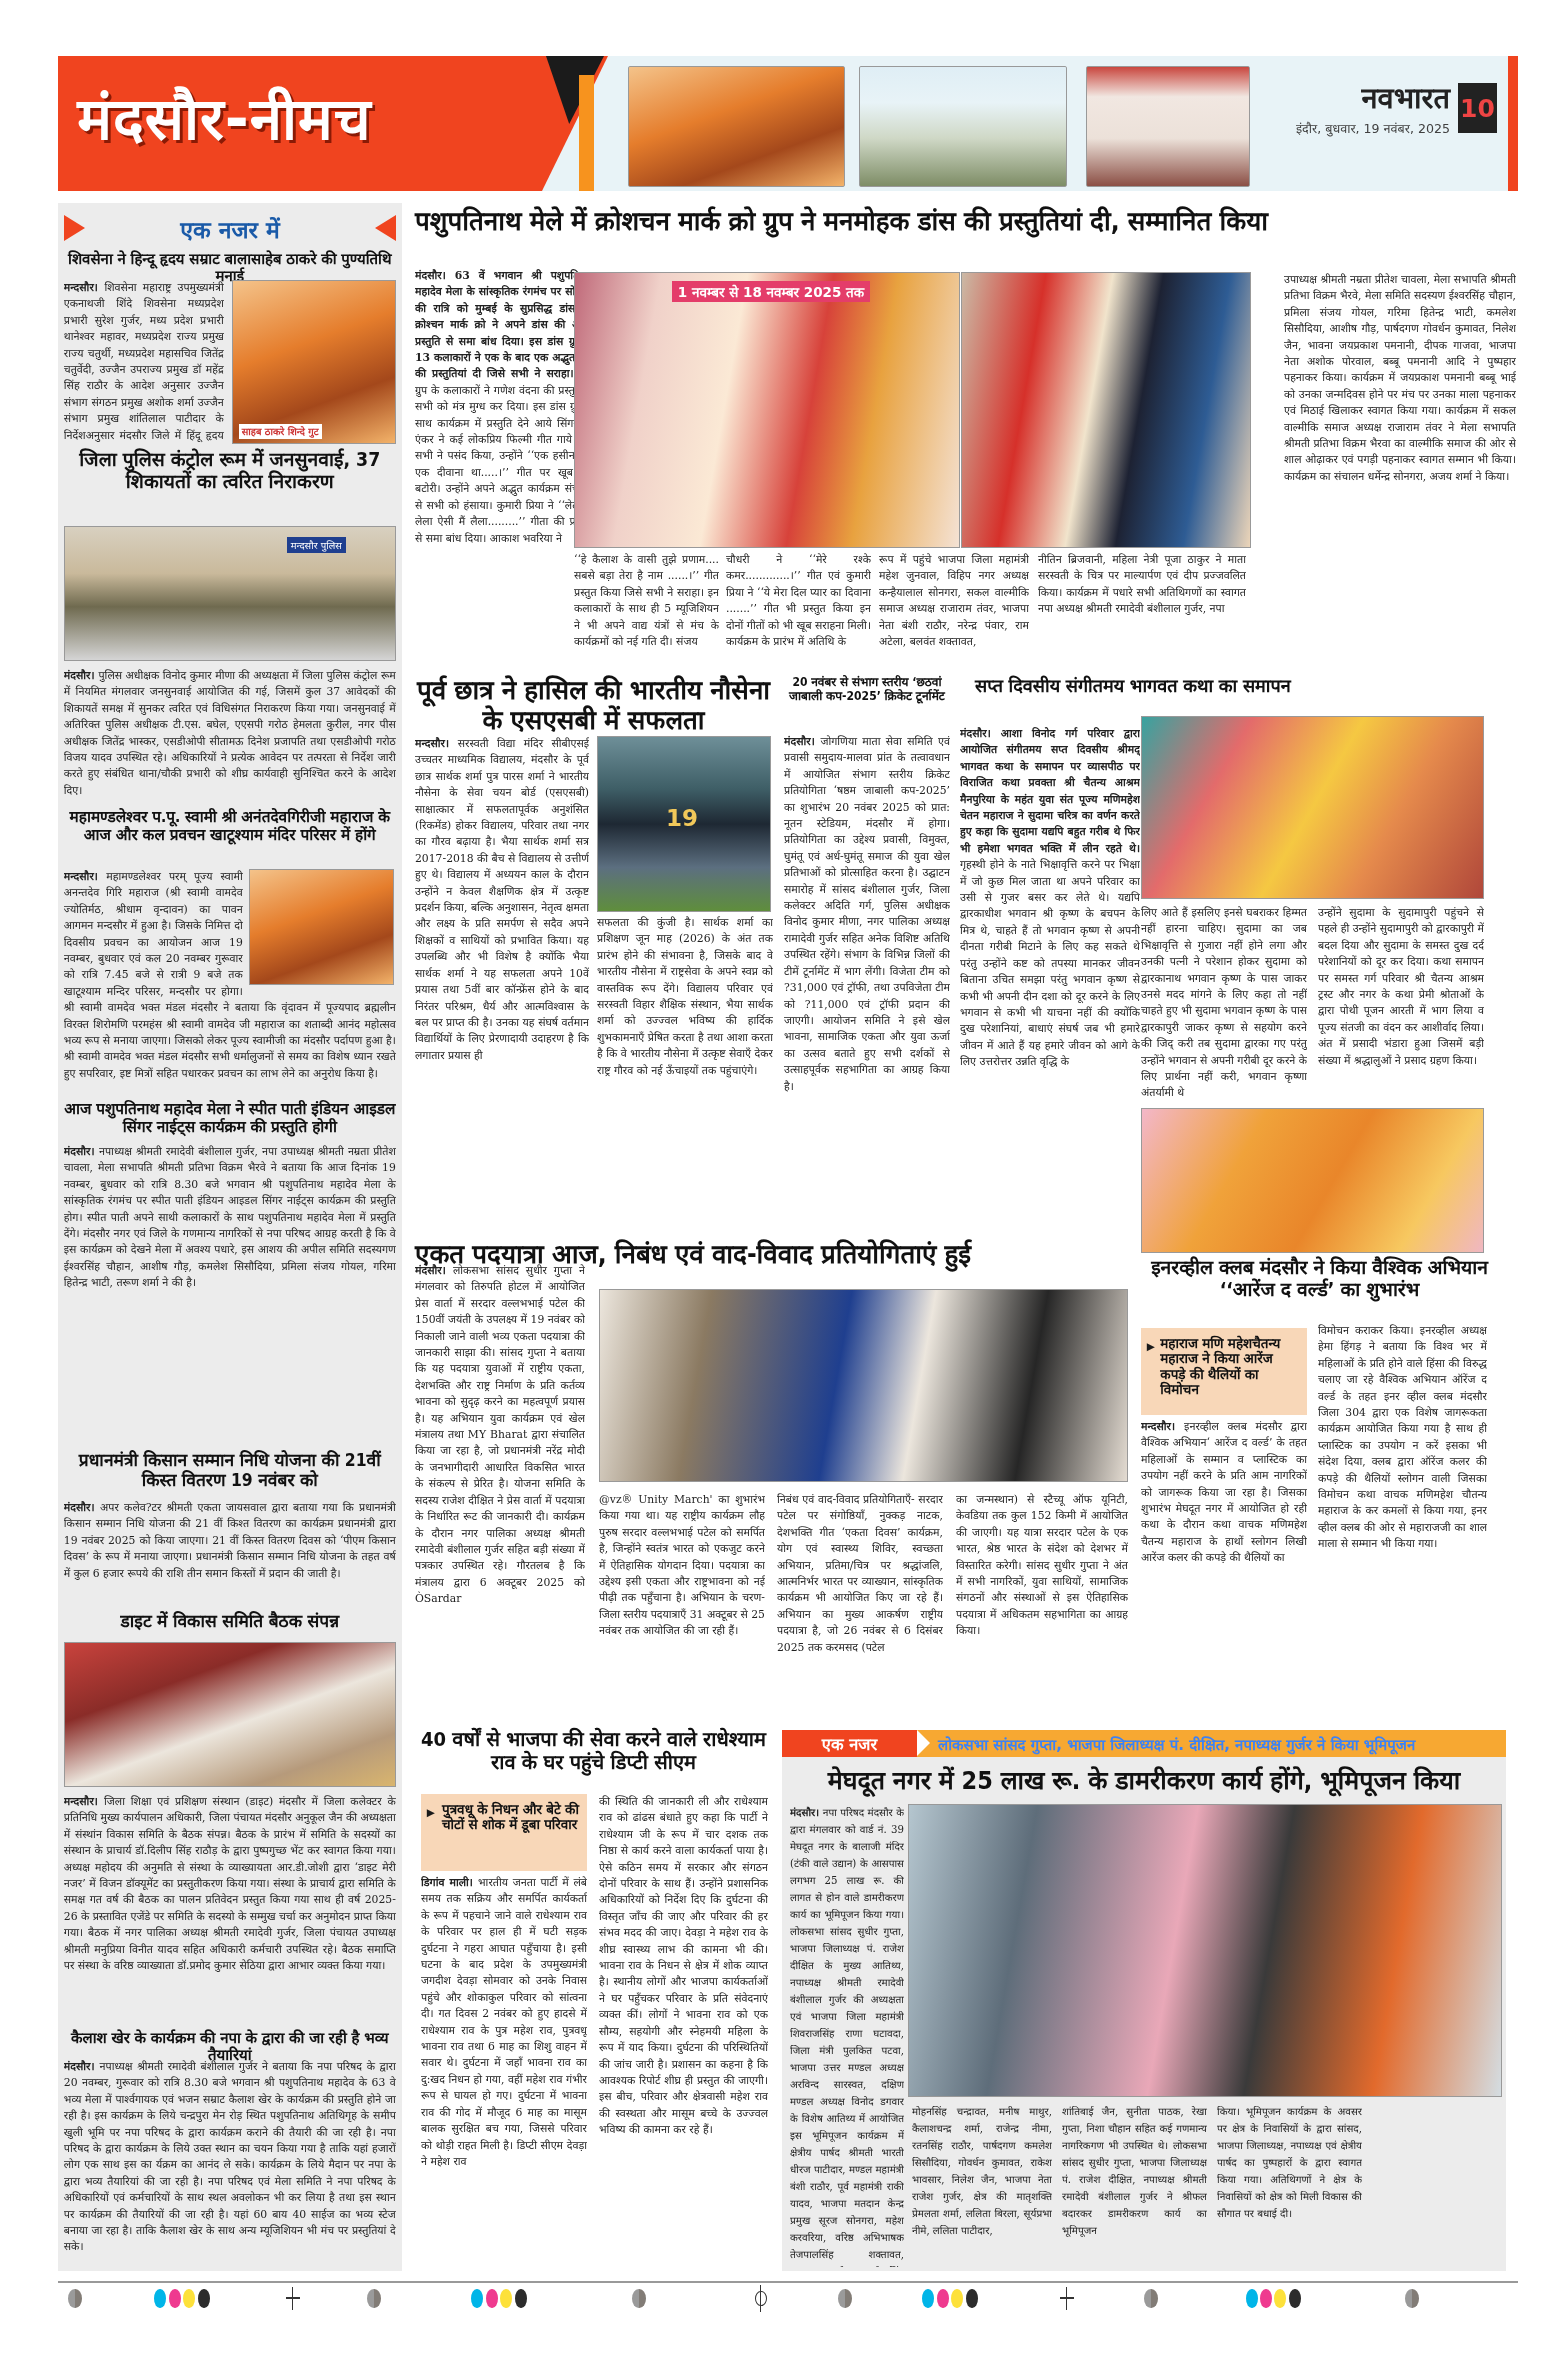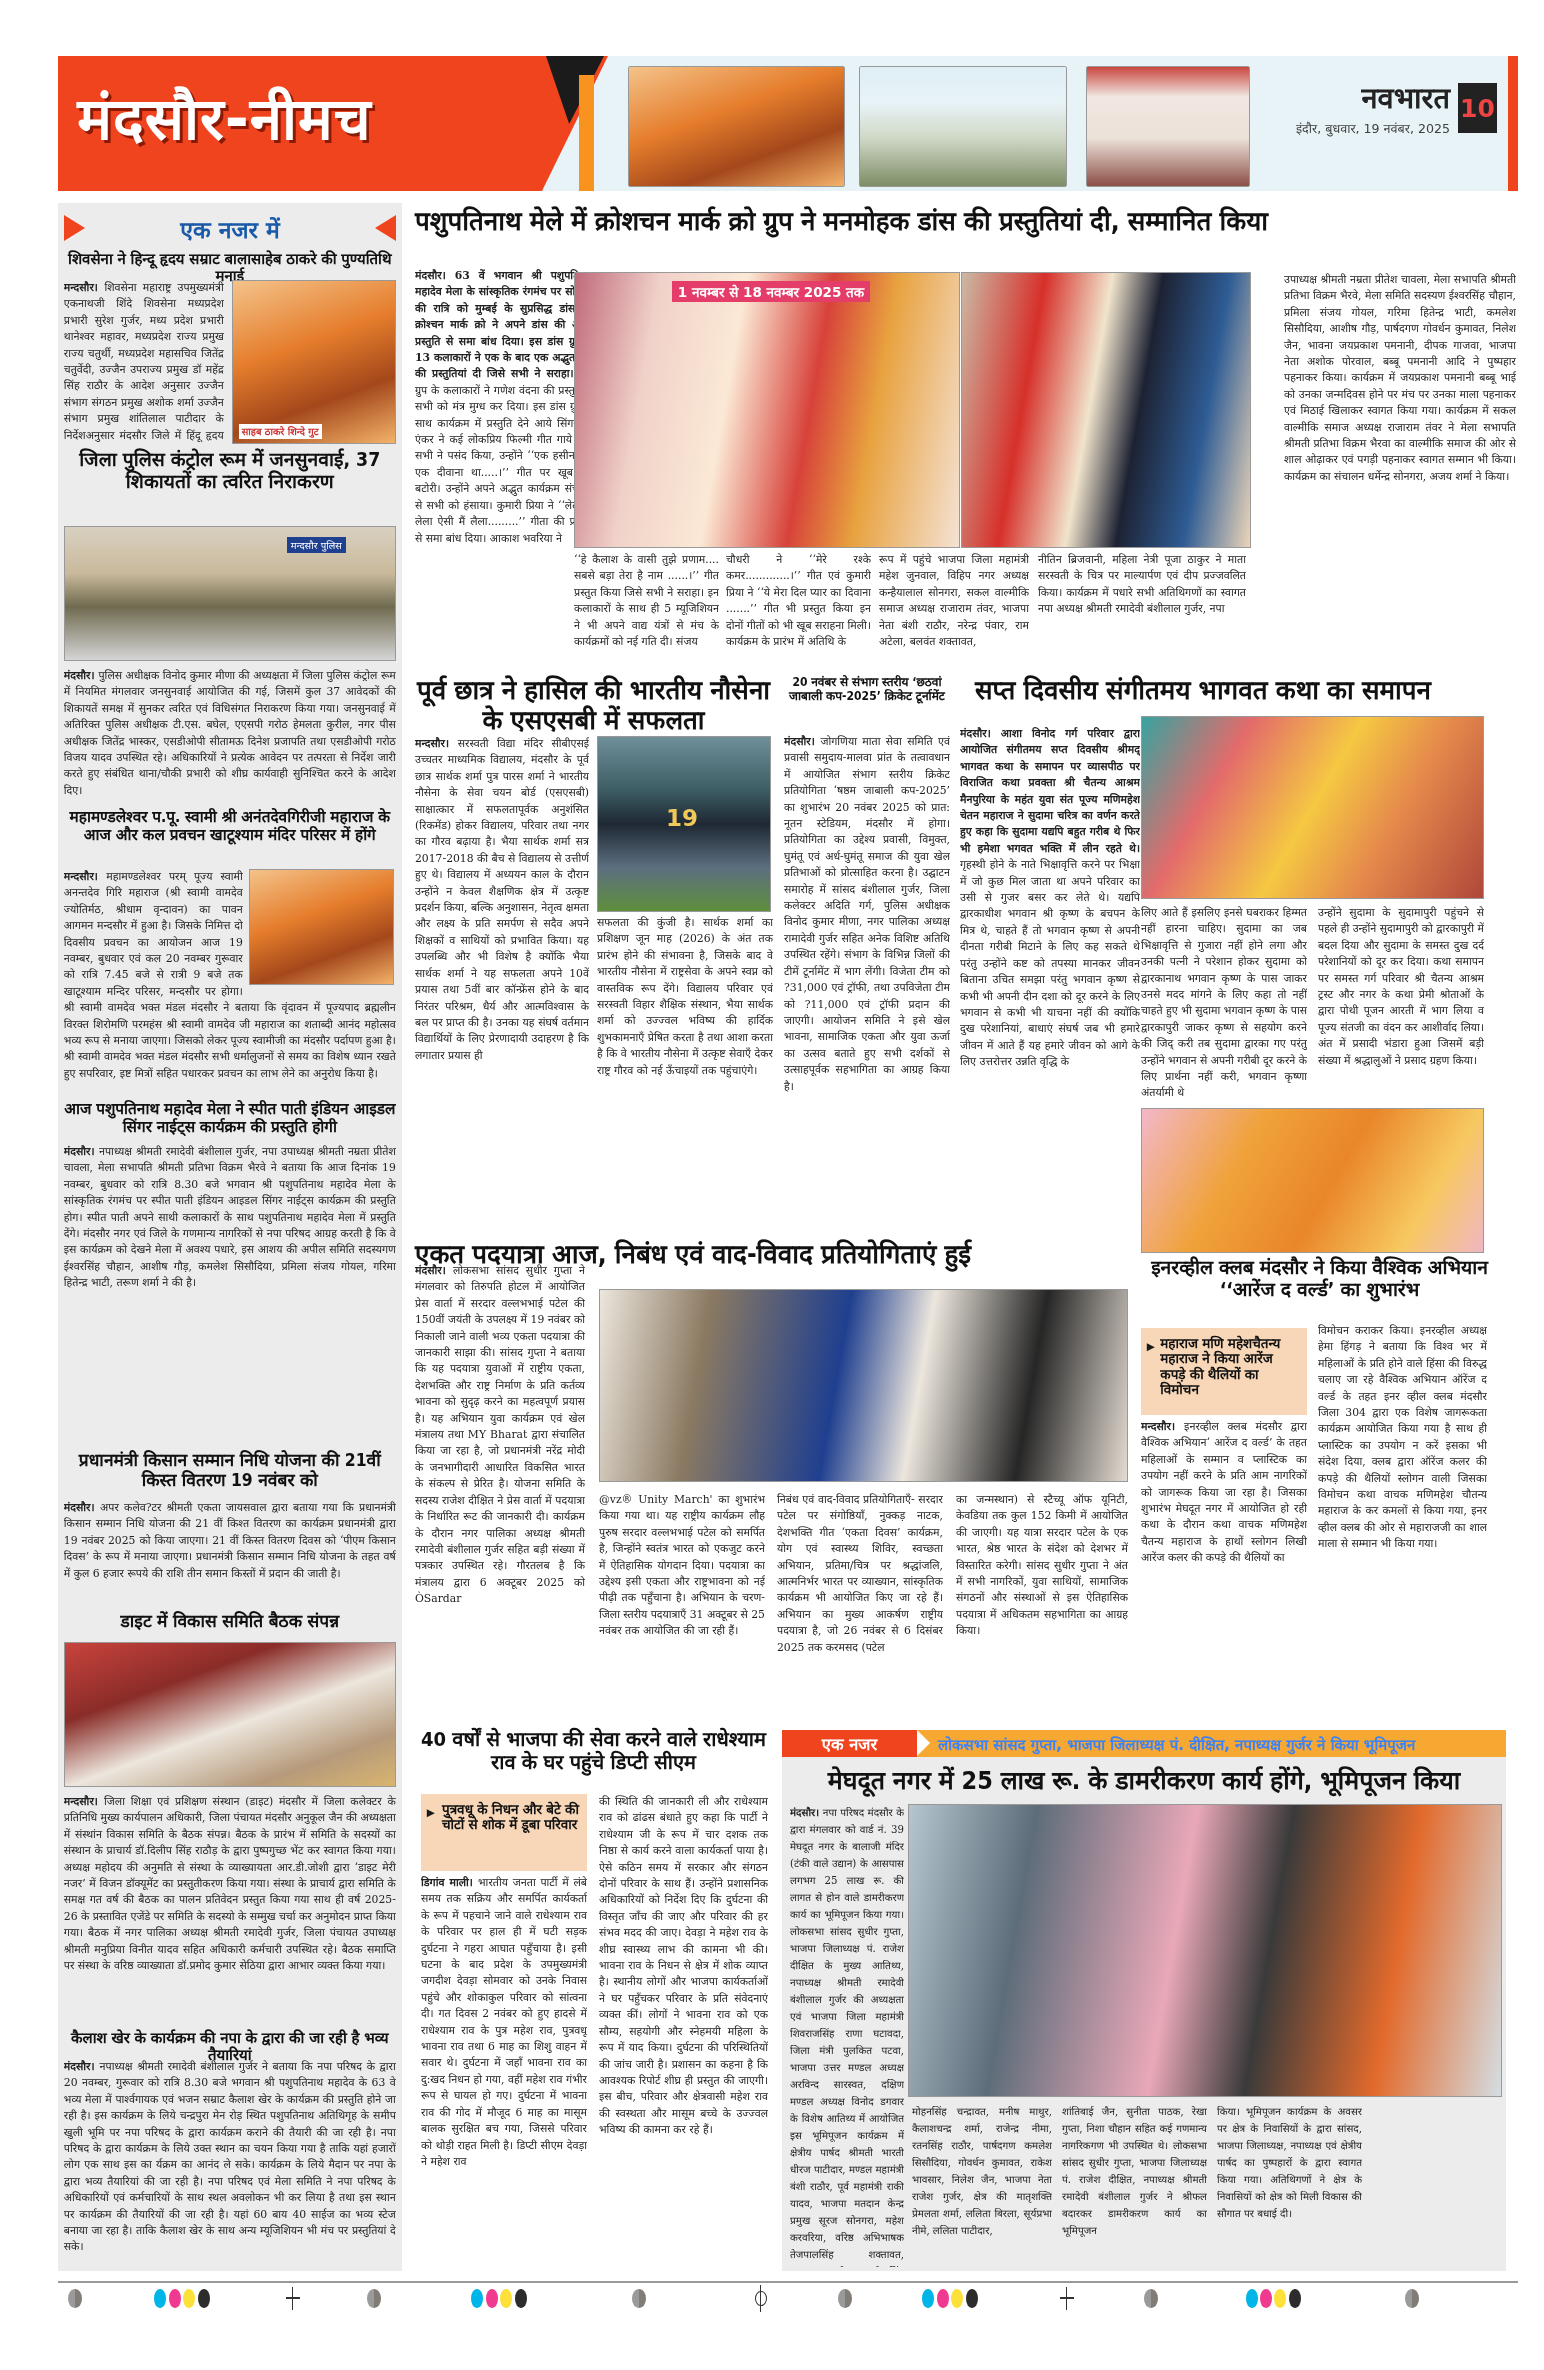--- a/index.html
+++ b/index.html
@@ -155,21 +155,21 @@
   <span>सरस्वती विद्या मंदिर सीबीएसई उच्चतर माध्यमिक विद्यालय, मंदसौर के पूर्व छात्र सार्थक शर्मा पुत्र पारस शर्मा ने भारतीय नौसेना के सेवा चयन बोर्ड (एसएसबी) साक्षात्कार में सफलतापूर्वक अनुशंसित (रिकमेंड) होकर विद्यालय, परिवार तथा नगर का गौरव बढ़ाया है। भैया सार्थक शर्मा सत्र 2017-2018 की बैच से विद्यालय से उत्तीर्ण हुए थे। विद्यालय में अध्ययन काल के दौरान उन्होंने न केवल शैक्षणिक क्षेत्र में उत्कृष्ट प्रदर्शन किया, बल्कि अनुशासन, नेतृत्व क्षमता और लक्ष्य के प्रति समर्पण से सदैव अपने शिक्षकों व साथियों को प्रभावित किया। यह उपलब्धि और भी विशेष है क्योंकि भैया सार्थक शर्मा ने यह सफलता अपने 10वें प्रयास तथा 5वीं बार कॉन्फ्रेंस होने के बाद निरंतर परिश्रम, धैर्य और आत्मविश्वास के बल पर प्राप्त की है। उनका यह संघर्ष वर्तमान विद्यार्थियों के लिए प्रेरणादायी उदाहरण है कि लगातार प्रयास ही</span>
 </div>
 <div class="abs body" style="left:597px;top:915px;width:176px;height:319px;overflow:hidden">सफलता की कुंजी है। सार्थक शर्मा का प्रशिक्षण जून माह (2026) के अंत तक प्रारंभ होने की संभावना है, जिसके बाद वे भारतीय नौसेना में राष्ट्रसेवा के अपने स्वप्न को वास्तविक रूप देंगे। विद्यालय परिवार एवं सरस्वती विहार शैक्षिक संस्थान, भैया सार्थक शर्मा को उज्ज्वल भविष्य की हार्दिक शुभकामनाएँ प्रेषित करता है तथा आशा करता है कि वे भारतीय नौसेना में उत्कृष्ट सेवाएँ देकर राष्ट्र गौरव को नई ऊँचाइयों तक पहुंचाएंगे।</div>
 
 <div class="abs hl ctr" style="left:784px;top:676px;width:166px;font-size:12px">20 नवंबर से संभाग स्तरीय ‘छठवां जाबाली कप-2025’ क्रिकेट टूर्नामेंट</div>
 <div class="abs body" style="left:784px;top:734px;width:166px;height:502px;overflow:hidden">
   <b class="dl">मंदसौर। </b>
   <span>जोगणिया माता सेवा समिति एवं प्रवासी समुदाय-मालवा प्रांत के तत्वावधान में आयोजित संभाग स्तरीय क्रिकेट प्रतियोगिता ‘षष्ठम जाबाली कप-2025’ का शुभारंभ 20 नवंबर 2025 को प्रात: नूतन स्टेडियम, मंदसौर में होगा। प्रतियोगिता का उद्देश्य प्रवासी, विमुक्त, घुमंतू एवं अर्ध-घुमंतू समाज की युवा खेल प्रतिभाओं को प्रोत्साहित करना है। उद्घाटन समारोह में सांसद बंशीलाल गुर्जर, जिला कलेक्टर अदिति गर्ग, पुलिस अधीक्षक विनोद कुमार मीणा, नगर पालिका अध्यक्ष रामादेवी गुर्जर सहित अनेक विशिष्ट अतिथि उपस्थित रहेंगे। संभाग के विभिन्न जिलों की टीमें टूर्नामेंट में भाग लेंगी। विजेता टीम को ?31,000 एवं ट्रॉफी, तथा उपविजेता टीम को ?11,000 एवं ट्रॉफी प्रदान की जाएगी। आयोजन समिति ने इसे खेल भावना, सामाजिक एकता और युवा ऊर्जा का उत्सव बताते हुए सभी दर्शकों से उत्साहपूर्वक सहभागिता का आग्रह किया है।</span>
 </div>
 
-<div class="abs hl" style="left:975px;top:676px;width:541px;font-size:26px">सप्त दिवसीय संगीतमय भागवत कथा का समापन</div>
+<div class="abs hl" style="left:975px;top:676px;width:541px;font-size:18px">सप्त दिवसीय संगीतमय भागवत कथा का समापन</div>
 <div class="abs body" style="left:960px;top:726px;width:180px;height:512px;overflow:hidden">
   <b class="dl">मंदसौर। </b>
   <b>आशा विनोद गर्ग परिवार द्वारा आयोजित संगीतमय सप्त दिवसीय श्रीमद् भागवत कथा के समापन पर व्यासपीठ पर विराजित कथा प्रवक्ता श्री चैतन्य आश्रम मैनपुरिया के महंत युवा संत पूज्य मणिमहेश चेतन महाराज ने सुदामा चरित्र का वर्णन करते हुए कहा कि सुदामा यद्यपि बहुत गरीब थे फिर भी हमेशा भगवत भक्ति में लीन रहते थे।</b>
   <span>गृहस्थी होने के नाते भिक्षावृत्ति करने पर भिक्षा में जो कुछ मिल जाता था अपने परिवार का उसी से गुजर बसर कर लेते थे। यद्यपि द्वारकाधीश भगवान श्री कृष्ण के बचपन के मित्र थे, चाहते हैं तो भगवान कृष्ण से अपनी दीनता गरीबी मिटाने के लिए कह सकते थे परंतु उन्होंने कष्ट को तपस्या मानकर जीवन बिताना उचित समझा परंतु भगवान कृष्ण से कभी भी अपनी दीन दशा को दूर करने के लिए भगवान से कभी भी याचना नहीं की क्योंकि दुख परेशानियां, बाधाएं संघर्ष जब भी हमारे जीवन में आते हैं यह हमारे जीवन को आगे के लिए उत्तरोत्तर उन्नति वृद्धि के</span>
 </div>
 <div class="abs photo women" style="left:1141px;top:716px;width:343px;height:183px"></div>
 <div class="abs body" style="left:1141px;top:905px;width:166px;height:198px;overflow:hidden">लिए आते हैं इसलिए इनसे घबराकर हिम्मत नहीं हारना चाहिए। सुदामा का जब भिक्षावृत्ति से गुजारा नहीं होने लगा और उनकी पत्नी ने परेशान होकर सुदामा को द्वारकानाथ भगवान कृष्ण के पास जाकर उनसे मदद मांगने के लिए कहा तो नहीं चाहते हुए भी सुदामा भगवान कृष्ण के पास द्वारकापुरी जाकर कृष्ण से सहयोग करने की जिद् करी तब सुदामा द्वारका गए परंतु उन्होंने भगवान से अपनी गरीबी दूर करने के लिए प्रार्थना नहीं करी, भगवान कृष्णा अंतर्यामी थे</div>
 <div class="abs body" style="left:1318px;top:905px;width:166px;height:198px;overflow:hidden">उन्होंने सुदामा के सुदामापुरी पहुंचने से पहले ही उन्होंने सुदामापुरी को द्वारकापुरी में बदल दिया और सुदामा के समस्त दुख दर्द परेशानियों को दूर कर दिया। कथा समापन पर समस्त गर्ग परिवार श्री चैतन्य आश्रम ट्रस्ट और नगर के कथा प्रेमी श्रोताओं के द्वारा पोथी पूजन आरती में भाग लिया व पूज्य संतजी का वंदन कर आशीर्वाद लिया। अंत में प्रसादी भंडारा हुआ जिसमें बड़ी संख्या में श्रद्धालुओं ने प्रसाद ग्रहण किया।</div>
 
 <div class="abs hl" style="left:415px;top:1240px;width:724px;font-size:26px;white-space:nowrap">एकत पदयात्रा आज, निबंध एवं वाद-विवाद प्रतियोगिताएं हुई</div>

